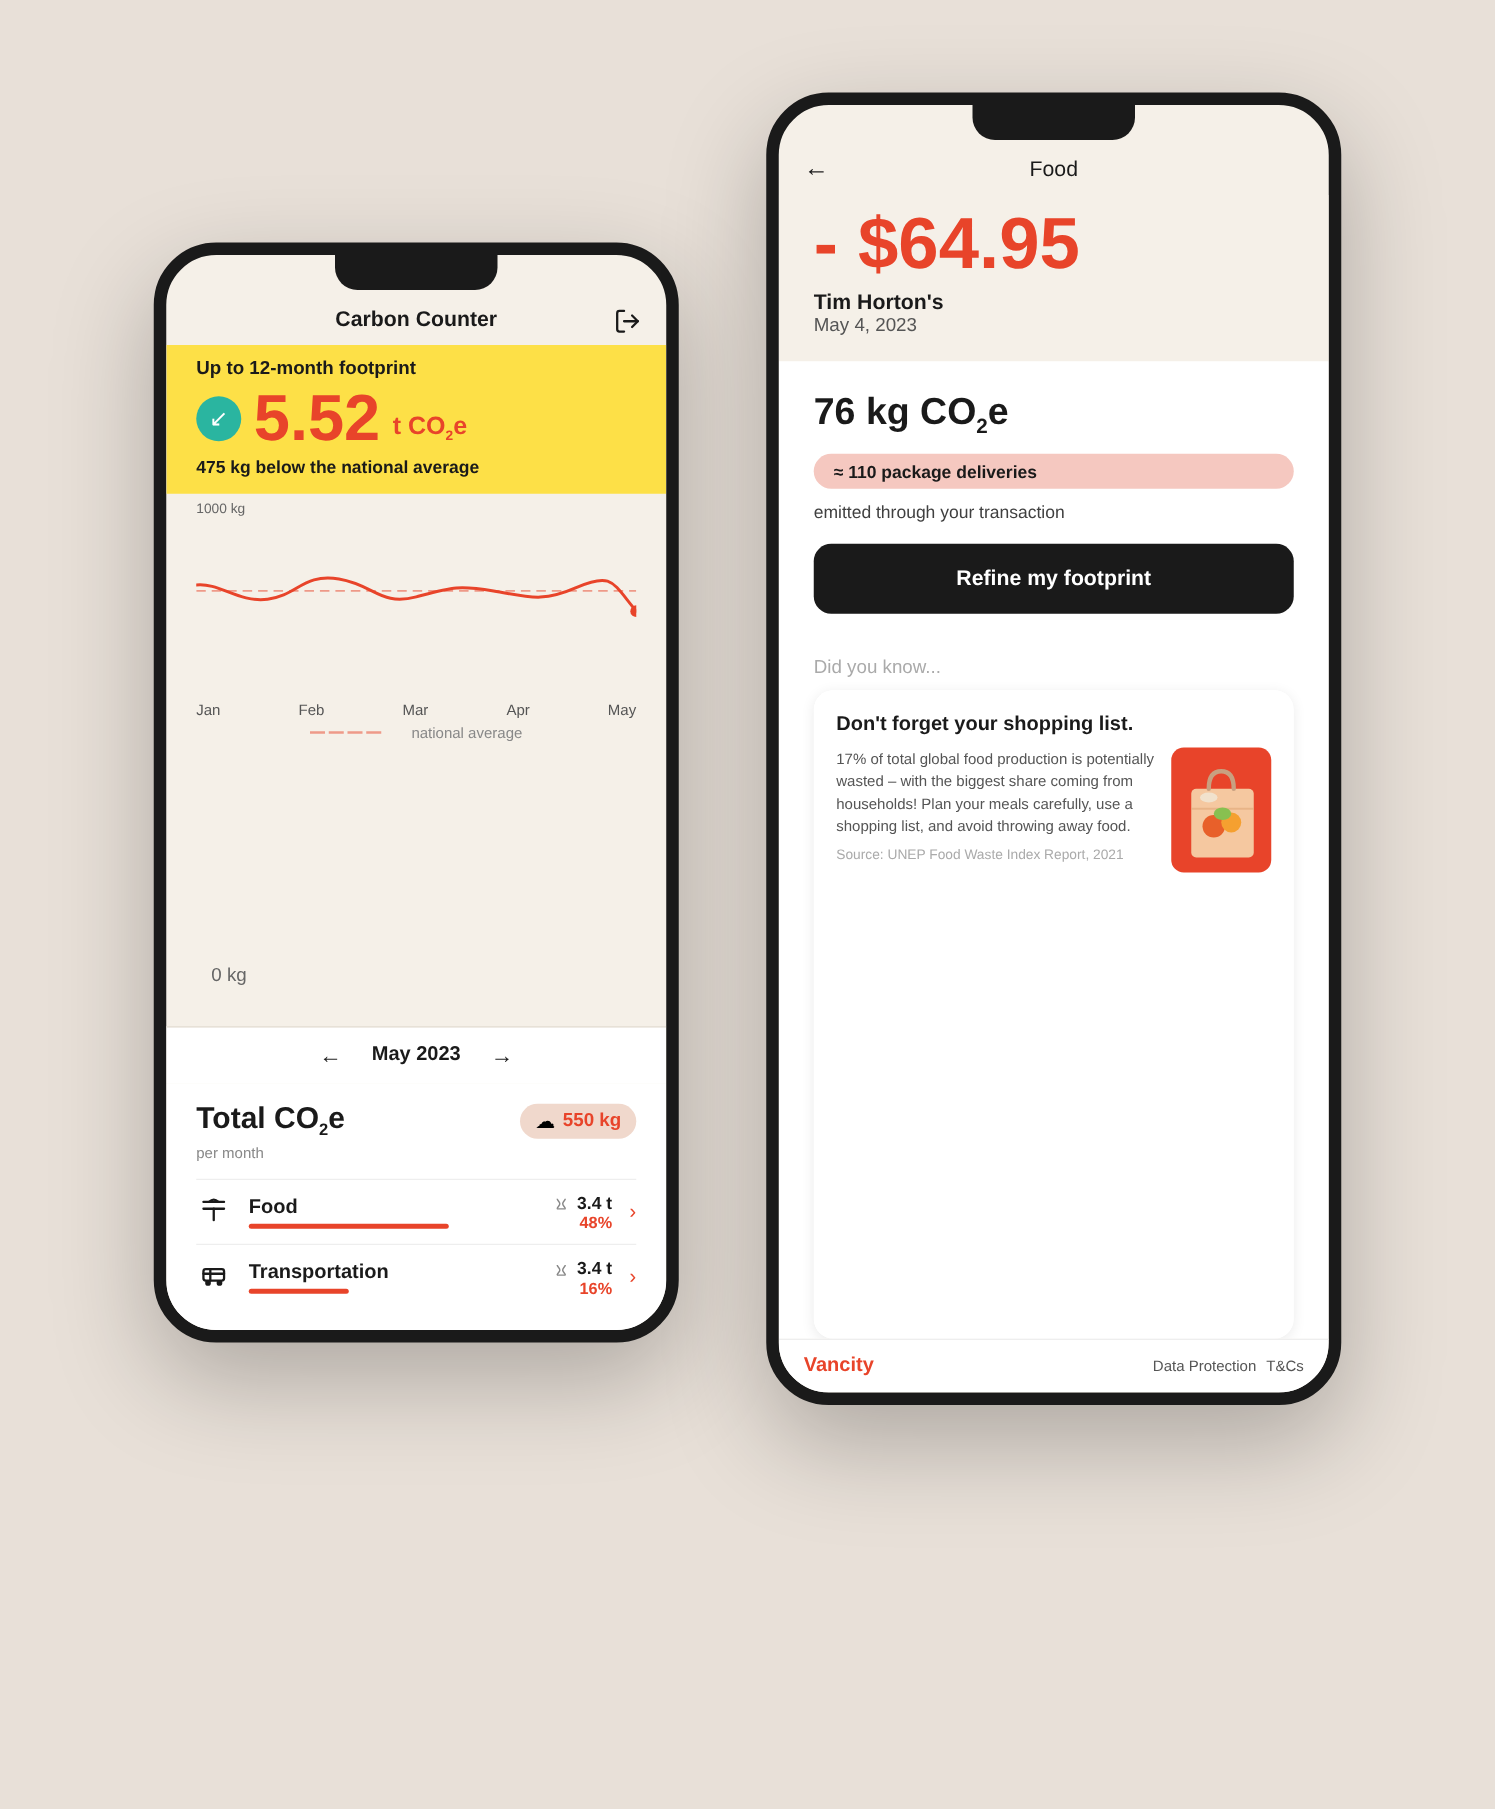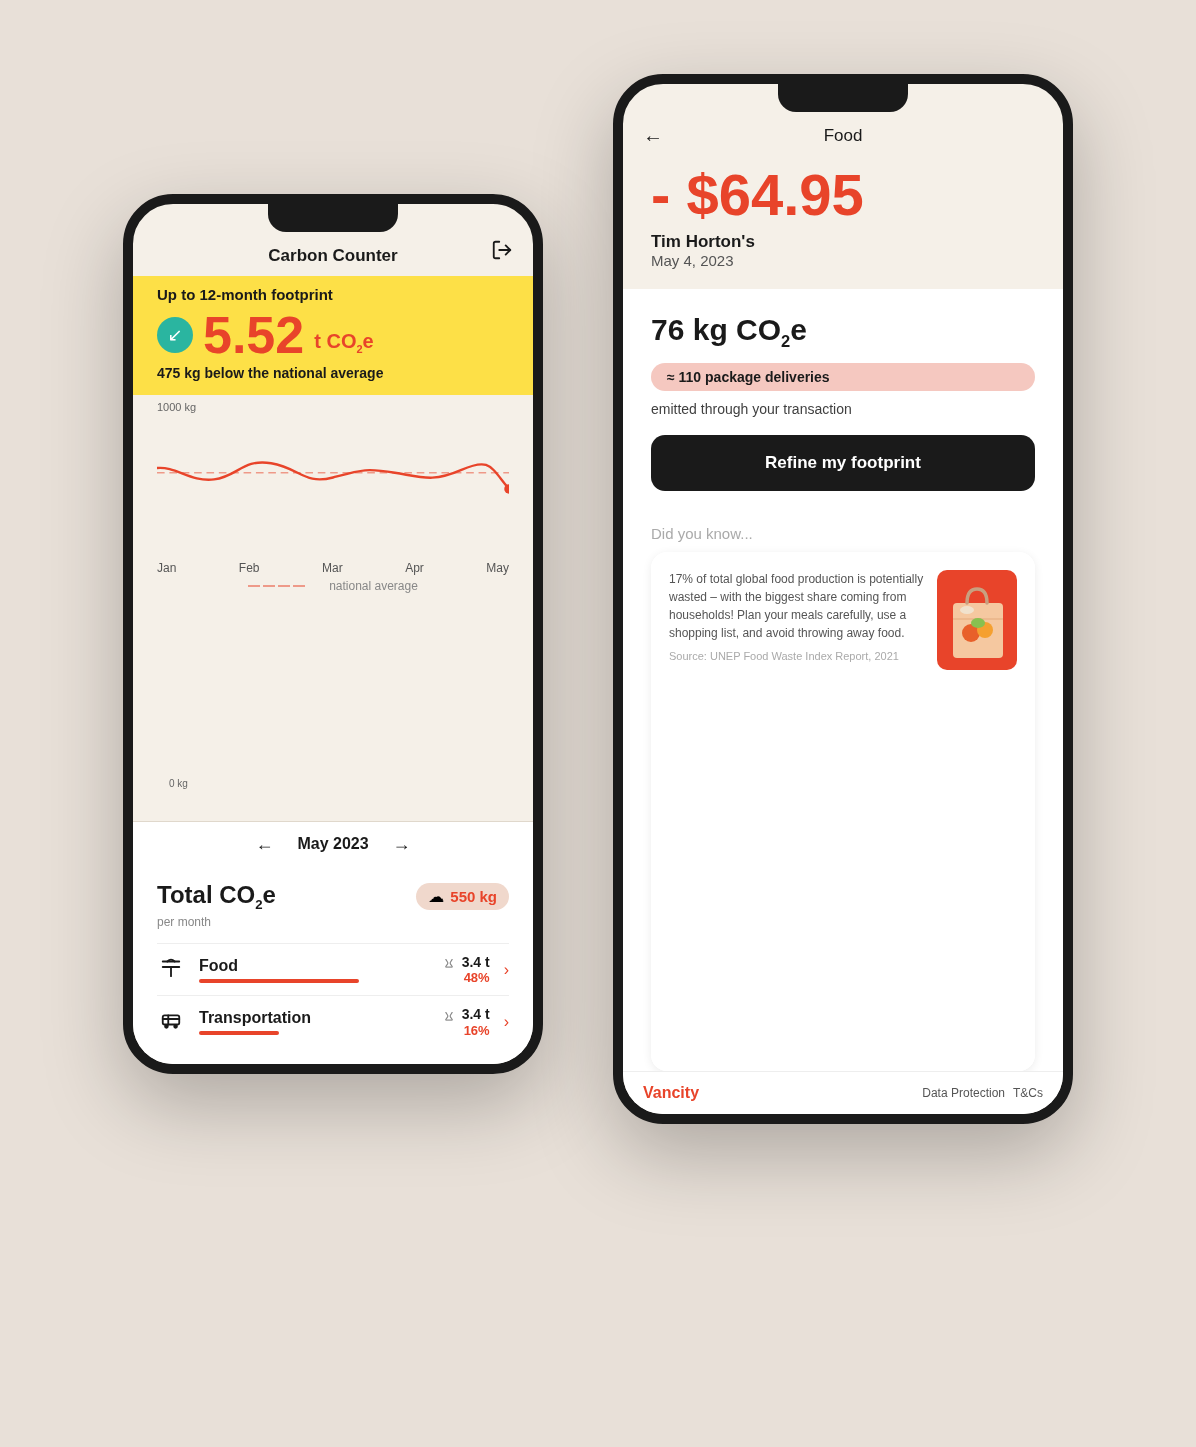--- a/index.html
+++ b/index.html
@@ -65,21 +65,21 @@
     
     .phone-left-content {
       height: calc(100% - 28px);
       display: flex;
       flex-direction: column;
       overflow: hidden;
     }
 
     .left-header {
       display: flex;
-      align-items: flex-end;
+      align-items: flex-start;
       justify-content: center;
       padding: 14px 34px 10px;
       position: relative;
     }
 
     .left-header-title {
       font-size: 17px;
       font-weight: 700;
       color: #1a1a1a;
     }
@@ -154,21 +154,21 @@
       position: relative;
     }
 
     .chart-label-y {
       font-size: 11px;
       color: #666;
       margin-bottom: 4px;
     }
 
     .chart-label-y-bottom {
-      font-size: 10px;
+      font-size: 15px;
       color: #666;
       position: absolute;
       bottom: 32px;
       left: 24px;
       padding-left: 12px;
     }
 
     .chart-svg-wrapper {
       width: 100%;
       height: 140px;
@@ -680,20 +680,21 @@
         <div class="emissions-value">76 kg CO<sub>2</sub>e</div>
         <div class="equivalency-badge">≈ 110 package deliveries</div>
         <div class="emissions-desc">emitted through your transaction</div>
 
         <button class="refine-button">Refine my footprint</button>
 
         <div class="did-you-know-label">Did you know...</div>
 
         <div class="tip-card">
           <div class="tip-card-top">
+            <div class="tip-card-title">Don't forget your shopping list.</div>
             <div class="tip-card-body-row">
               <div>
                 <div class="tip-card-text">17% of total global food production is potentially wasted – with the biggest share coming from households! Plan your meals carefully, use a shopping list, and avoid throwing away food.</div>
                 <div class="tip-card-source">Source: UNEP Food Waste Index Report, 2021</div>
               </div>
               <div class="tip-card-image">
 
                 <svg width="65" height="90" viewBox="0 0 65 90" xmlns="http://www.w3.org/2000/svg">
 
                   <rect x="8" y="28" width="50" height="55" rx="4" fill="#f5c8a0"></rect>

